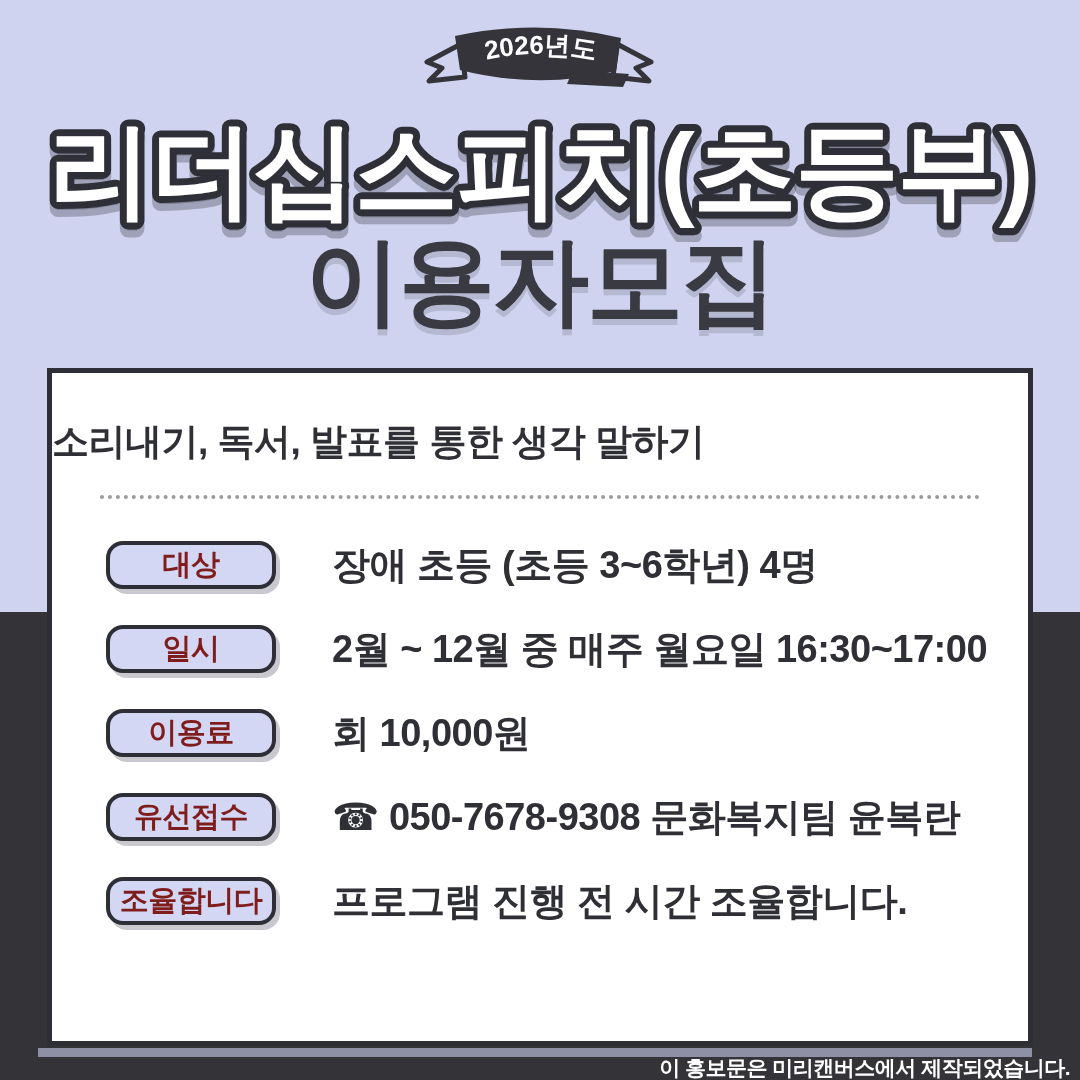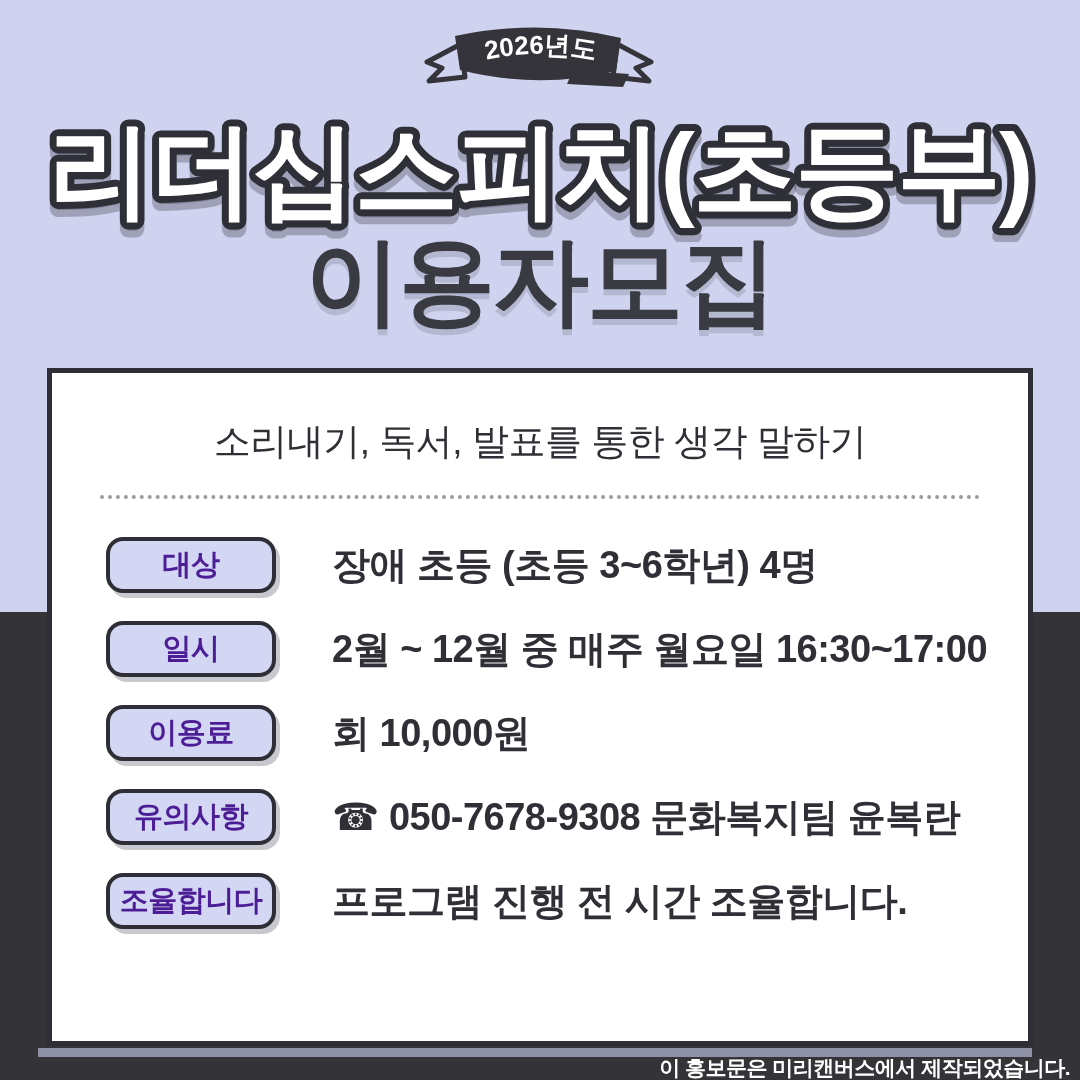--- a/index.html
+++ b/index.html
@@ -29,50 +29,49 @@
   
   .card {
     position: absolute; left: 47px; top: 368px;
     width: 986px; height: 678px;
     box-sizing: border-box;
     background: #ffffff;
     border: 5px solid #2e2e36;
   }
   .card-headline {
     margin-top: 44px;
-    text-align: center;
     font-size: 37px;
-    font-weight: 400;
+    font-weight: 700;
     color: #2f2f36;
     letter-spacing: -0.5px;
   }
   .dotted-divider {
     width: 880px;
     margin: 28px auto 0 auto;
     border-top: 4px dotted #9b9b9b;
     height: 0;
   }
   .rows { margin-top: 38px; }
   .row {
     display: flex;
     align-items: center;
     padding-left: 54px;
     height: 56px;
     margin-bottom: 28px;
   }
   .badge {
     flex: 0 0 170px;
-    width: 170px; height: 56px;
+    width: 170px; height: 48px;
     box-sizing: border-box;
     background: #d3d7f3;
     border: 4px solid #2e2e36;
     border-radius: 17px;
     box-shadow: 4px 5px 0 #c8c8ce;
     display: flex; align-items: center; justify-content: center;
-    font-size: 29px; font-weight: 800; color: #4c1d95;
+    font-size: 29px; font-weight: 800; color: #7f1d1d;
     letter-spacing: -0.5px;
   }
   .value {
     margin-left: 56px;
     font-size: 38px;
     font-weight: 800;
     color: #2f2f36;
     letter-spacing: -0.5px;
     white-space: nowrap;
   }
@@ -135,21 +134,21 @@
       </div>
       <div class="row">
         <span class="badge">일시</span>
         <span class="value">2월 ~ 12월 중 매주 월요일 16:30~17:00</span>
       </div>
       <div class="row">
         <span class="badge">이용료</span>
         <span class="value">회 10,000원</span>
       </div>
       <div class="row">
-        <span class="badge">유의사항</span>
+        <span class="badge">유선접수</span>
         <span class="value">☎ 050-7678-9308 문화복지팀 윤복란</span>
       </div>
       <div class="row">
         <span class="badge">조율합니다</span>
         <span class="value">프로그램 진행 전 시간 조율합니다.</span>
       </div>
     </div>
   </div>
 
   <div class="card-shadow-bar"></div>

